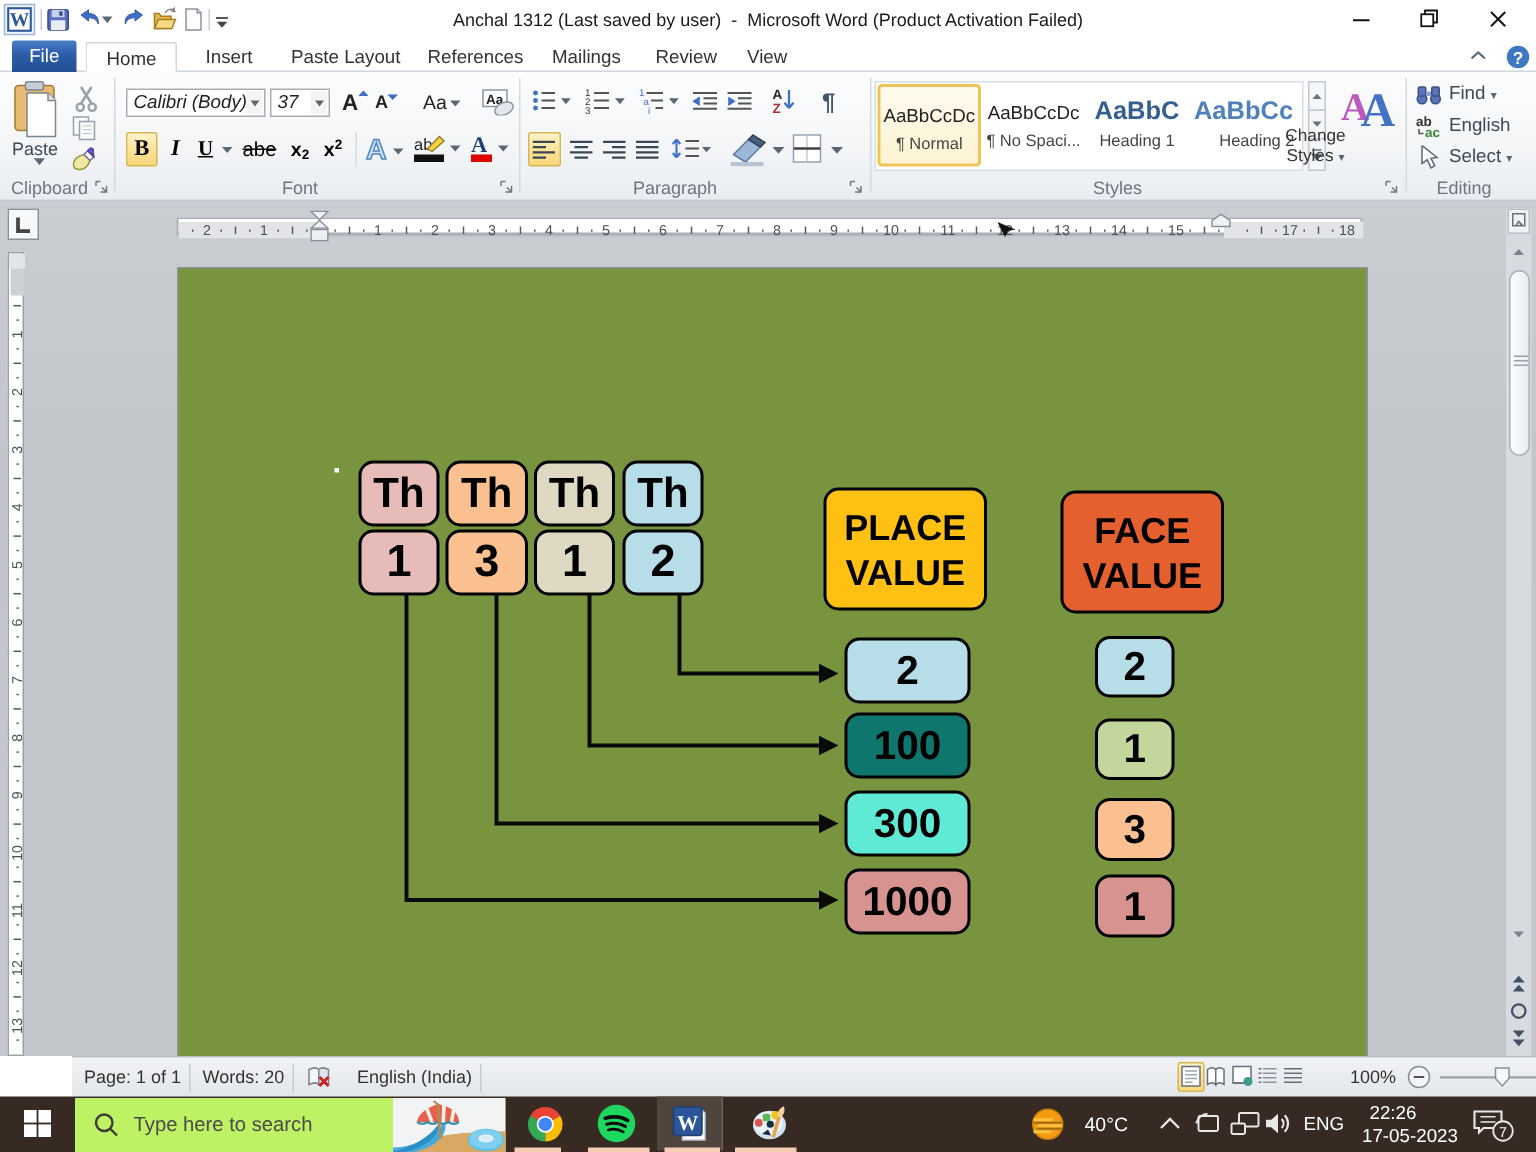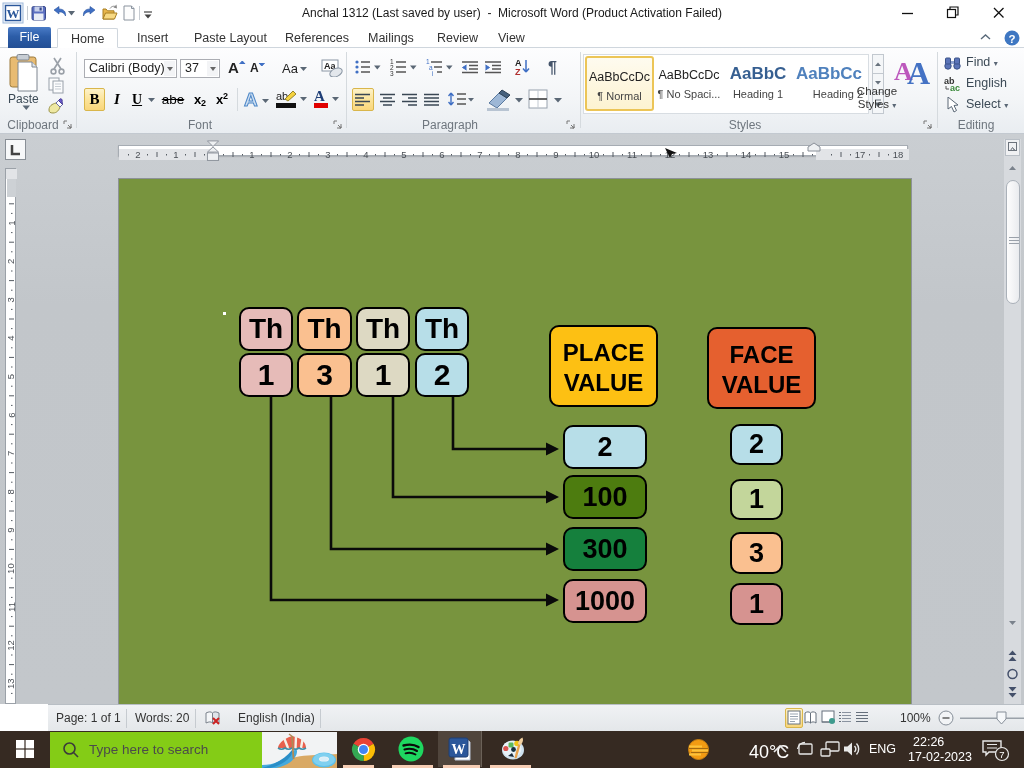--- a/index.html
+++ b/index.html
@@ -13,38 +13,38 @@
 #tabrow { left:0; top:26px; width:1024px; height:22px; background:#fff; border-bottom:1px solid #cfd6dd; }
 .tab { position:absolute; top:2px; height:20px; line-height:20px; font-size:12.5px; color:#333; padding:0 13px; }
 #tab-file { left:8px; top:1px; height:21px; line-height:21px; width:43px; padding:0; text-align:center; color:#fff;
   background:linear-gradient(#4a7cc7,#2c5da8 45%,#234f94); border-radius:2px 2px 0 0; }
 #tab-home { background:#fff; border:1px solid #cfd6dd; border-bottom:1px solid #fff; border-radius:2px 2px 0 0; color:#333; }
 
 #ribbon { left:0; top:48px; width:1024px; height:86px; background:linear-gradient(#fdfdfe,#f3f5f7 60%,#e9edf1); border-bottom:1px solid #c3c9d0; }
 .gsep { position:absolute; top:4px; height:76px; width:1px; background:#d5dade; }
 .glabel { position:absolute; top:70px; font-size:12px; color:#6e767e; text-align:center; }
 .launcher { position:absolute; top:72px; width:10px; height:10px; }
-.combo { position:absolute; height:19px; background:#fff; border:1px solid #abadb3; font-size:12.5px; color:#222; line-height:15px; padding-left:4px; }
+.combo { position:absolute; height:19px; background:#fff; border:1px solid #abadb3; font-size:12.5px; color:#222; line-height:15px; padding-left:4px;font-style:italic; }
 .combo .da { position:absolute; right:1px; top:1px; width:11px; height:15px; background:#f3f4f6; }
 .combo .da:after { content:""; position:absolute; left:2.5px; top:6px; border:3px solid transparent; border-top:4px solid #666; }
 .rbtn { position:absolute; display:flex; align-items:center; justify-content:center; }
 .hl { background:linear-gradient(#fdf2c9,#fce49a 50%,#f9d67b); border:1px solid #d9b64b; border-radius:2px; }
 
 #docarea { left:0; top:134px; width:1024px; height:570px; background:linear-gradient(180deg,#caced2,#c2c6ca 30%,#c3c7cb); overflow:hidden; }
 #hruler { left:118px; top:11px; width:790px; height:11px; background:#fff; border:1px solid #a6acb3; box-shadow:0 1px 1px rgba(120,126,132,.35); }
 #vruler { left:5px; top:34px; width:11px; height:536px; background:#fff; border:1px solid #9ba1a8; }
 #tabsel { left:5px; top:5px; width:21px; height:21px; background:#f7f8f9; border:1px solid #898f96; }
 #page { left:118px; top:44px; width:794px; height:526px; background:#78943e; border-left:1px solid #8d9297; border-right:1px solid #8d9297; border-top:1px solid #8d9297; }
 .dbox { position:absolute; border:2.5px solid #000; border-radius:10px; text-align:center; font-weight:bold; color:#000; }
 
 #statusbar { left:0; top:704px; width:1024px; height:27px; background:linear-gradient(#f0f2f4,#e4e7ea); border-top:1px solid #b8bec4; font-size:12px; color:#333;margin-left:48px; }
 .ssep { position:absolute; top:4px; height:19px; width:1px; background:#c6cbd0; }
 
 #taskbar { left:0; top:731px; width:1024px; height:37px; background:#362a22; }
-#searchbox { left:50px; top:1px; width:287px; height:36px; background:#84cc16; }
+#searchbox { left:50px; top:1px; width:287px; height:36px; background:#bef264; }
 #searchbox .stext { position:absolute; left:39px; top:10px; font-size:13.5px; color:#4b4b4b; }
 .tbicon { position:absolute; top:0; width:44px; height:36px; display:flex; align-items:center; justify-content:center; }
 .underline { position:absolute; top:34px; height:2.5px; background:#f6cdb4; }
 .trtext { position:absolute; color:#fff; font-size:12.5px; }
 </style>
 </head>
 <body>
 <div id="screen">
   <div class="abs" id="titlebar">
     <svg class="abs" style="left:2px;top:2px" width="160" height="22" viewBox="0 0 160 22">
@@ -366,22 +366,22 @@
       <div class="dbox" style="left:178px;top:128px;width:55px;height:44px;background:#fac090;font-size:28px;line-height:39px;">Th</div>
       <div class="dbox" style="left:237px;top:128px;width:54px;height:44px;background:#ddd9c3;font-size:28px;line-height:39px;">Th</div>
       <div class="dbox" style="left:296px;top:128px;width:54px;height:44px;background:#b7dee8;font-size:28px;line-height:39px;">Th</div>
       <div class="dbox" style="left:120px;top:174px;width:54px;height:44px;background:#e6bbb8;font-size:30px;line-height:40px;">1</div>
       <div class="dbox" style="left:178px;top:174px;width:55px;height:44px;background:#fac090;font-size:30px;line-height:40px;">3</div>
       <div class="dbox" style="left:237px;top:174px;width:54px;height:44px;background:#ddd9c3;font-size:30px;line-height:40px;">1</div>
       <div class="dbox" style="left:296px;top:174px;width:54px;height:44px;background:#b7dee8;font-size:30px;line-height:40px;">2</div>
       <div class="dbox" style="left:430px;top:146px;width:109px;height:82px;background:#fdc013;font-size:24px;line-height:30px;padding-top:11px;">PLACE<br>VALUE</div>
       <div class="dbox" style="left:588px;top:148px;width:109px;height:82px;background:#e5602f;font-size:24px;line-height:30px;padding-top:11px;">FACE<br>VALUE</div>
       <div class="dbox" style="left:444px;top:246px;width:84px;height:44px;background:#b7dee8;font-size:27px;line-height:40px;">2</div>
-      <div class="dbox" style="left:444px;top:296px;width:84px;height:44px;background:#4d7c0f;font-size:27px;line-height:40px;">100</div>
-      <div class="dbox" style="left:444px;top:348px;width:84px;height:44px;background:#15803d;font-size:27px;line-height:40px;">300</div>
+      <div class="dbox" style="left:444px;top:296px;width:84px;height:44px;background:#0f766e;font-size:27px;line-height:40px;">100</div>
+      <div class="dbox" style="left:444px;top:348px;width:84px;height:44px;background:#5eead4;font-size:27px;line-height:40px;">300</div>
       <div class="dbox" style="left:444px;top:400px;width:84px;height:44px;background:#d69390;font-size:27px;line-height:40px;">1000</div>
       <div class="dbox" style="left:611px;top:245px;width:53px;height:41px;background:#b7dee8;font-size:27px;line-height:37px;">2</div>
       <div class="dbox" style="left:611px;top:300px;width:53px;height:41px;background:#c3d69b;font-size:27px;line-height:37px;">1</div>
       <div class="dbox" style="left:611px;top:353px;width:53px;height:42px;background:#fac090;font-size:27px;line-height:38px;">3</div>
       <div class="dbox" style="left:611px;top:404px;width:53px;height:42px;background:#d69390;font-size:27px;line-height:38px;">1</div>
       <div class="abs" style="left:104px;top:133px;width:3px;height:3px;background:#fff;"></div>
     </div>
     <div class="abs" id="tabsel"><svg width="19" height="19">
           <path d="M 6 5 v 9 h 8" stroke="#444" stroke-width="2.5" fill="none"></path>
         </svg></div>
@@ -702,21 +702,21 @@
     <svg class="abs" style="left:687px;top:7px" width="23" height="23" viewBox="0 0 23 23">
       <circle cx="11.5" cy="11.5" r="10" fill="#f29b13"></circle>
       <circle cx="11.5" cy="11.5" r="10" fill="none" stroke="#c77f12"></circle>
       <g stroke="#fbc33c" stroke-width="2">
           <path d="M 2 8.5 h 13 M 5 12.5 h 16 M 2 16.5 h 12"></path>
         </g>
       <g stroke="#a36a10" stroke-width="1.2">
           <path d="M 2 10.5 h 19 M 4 14.5 h 17"></path>
         </g>
     </svg>
-    <div class="trtext" style="left:749px;top:11px;font-size:18px">40°C</div>
+    <div class="trtext" style="left:723px;top:11px;font-size:13px">40°C</div>
     <svg class="abs" style="left:772px;top:13px" width="16" height="10" viewBox="0 0 16 10">
         <path d="M 2 8 L 8 2 L 14 8" fill="none" stroke="#e8e8e8" stroke-width="1.6"></path>
       </svg>
     <svg class="abs" style="left:796px;top:10px" width="19" height="17" viewBox="0 0 19 17">
       <rect x="3" y="3" width="13" height="10" rx="1" fill="none" stroke="#e8e8e8" stroke-width="1.3"></rect>
       <path d="M 1.5 8 A 8 8 0 0 1 9 1.5" fill="none" stroke="#e8e8e8" stroke-width="1.3"></path>
       <path d="M 9 14.8 h 0" stroke="#e8e8e8"></path>
     </svg>
     <svg class="abs" style="left:820px;top:10px" width="20" height="17" viewBox="0 0 20 17">
       <rect x="6" y="1" width="13" height="9" rx="1" fill="none" stroke="#e8e8e8" stroke-width="1.3"></rect>
@@ -724,21 +724,21 @@
     </svg>
     <svg class="abs" style="left:843px;top:9px" width="20" height="18" viewBox="0 0 20 18">
       <path d="M 1 6.5 L 4.5 6.5 L 9 2.5 L 9 15.5 L 4.5 11.5 L 1 11.5 Z" fill="#e8e8e8"></path>
       <g fill="none" stroke="#e8e8e8" stroke-width="1.4">
         <path d="M 11.5 6 A 4.5 4.5 0 0 1 11.5 12"></path>
         <path d="M 13.5 3.5 A 8 8 0 0 1 13.5 14.5"></path>
       </g>
     </svg>
     <div class="trtext" style="left:869px;top:11px;font-size:12.5px">ENG</div>
     <div class="trtext" style="left:913px;top:4px;font-size:12.5px">22:26</div>
-    <div class="trtext" style="left:908px;top:19px;font-size:12.5px">17-02-2023</div>
+    <div class="trtext" style="left:908px;top:19px;font-size:12.5px">17-05-2023</div>
     <svg class="abs" style="left:981px;top:9px" width="30" height="22" viewBox="0 0 30 22">
       <path d="M 2 1 L 20 1 L 20 12 L 8 12 L 5 15 L 5 12 L 2 12 Z" fill="none" stroke="#e8e8e8" stroke-width="1.4"></path>
       <g stroke="#e8e8e8">
           <path d="M 6 4.5 h 10 M 6 8 h 10"></path>
         </g>
       <circle cx="21" cy="14" r="6.5" fill="#362a22" stroke="#e8e8e8" stroke-width="1.2"></circle>
       <text x="21" y="18" font-size="9.5" fill="#fff" text-anchor="middle">7</text>
     </svg>
   </div>
 </div>

